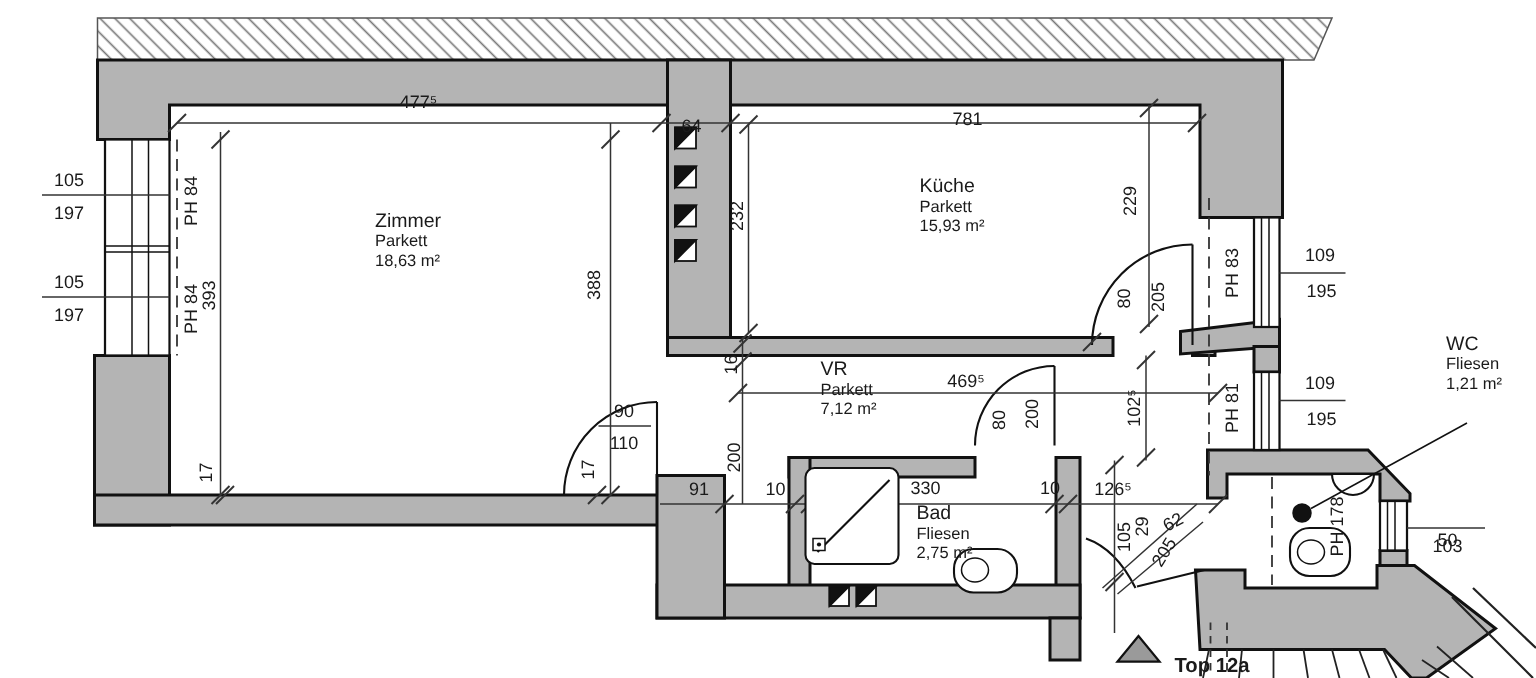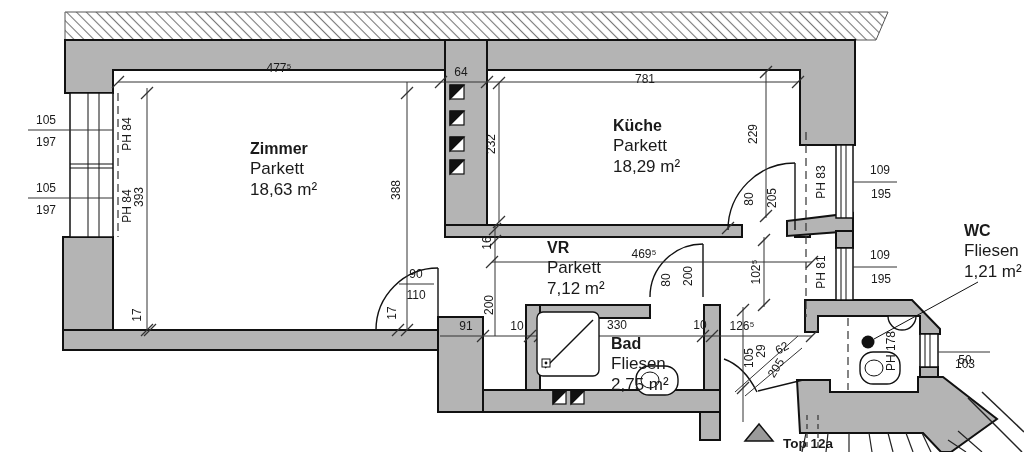--- a/index.html
+++ b/index.html
@@ -5,22 +5,22 @@
   html,body{margin:0;padding:0;background:#fff;}
   #plan{position:relative;width:1024px;height:452px;background:#fff;overflow:hidden;
         font-family:"Liberation Sans",sans-serif;color:#1a1a1a;}
   #plan svg{position:absolute;left:0;top:0;}
   .lbl{position:absolute;font-size:12px;line-height:1;white-space:nowrap;
        transform:translate(-50%,-50%);}
   .rot{transform:translate(-50%,-50%) rotate(-90deg);}
   .r28{transform:translate(-50%,-50%) rotate(-28deg);}
   .r58{transform:translate(-50%,-50%) rotate(-58deg);}
   .rblock{position:absolute;white-space:nowrap;}
-  .rname{font-weight:700;font-size:16px;line-height:1.2;}
-  .rsub{font-size:17px;line-height:1.25;}
+  .rname{font-weight:400;font-size:13px;line-height:1.2;}
+  .rsub{font-size:11px;line-height:1.25;}
   .entr{font-weight:700;font-size:13.5px;}
 </style>
 </head>
 <body>
 
 <div id="plan">
 
 <svg width="1024" height="452" viewBox="0 0 1024 452">
   <defs>
     <pattern id="hatch" width="7" height="7" patternUnits="userSpaceOnUse" patternTransform="rotate(-45)">
@@ -179,21 +179,21 @@
     <line x1="906" y1="433" x2="913" y2="452"></line>
     <line x1="922" y1="433" x2="931" y2="452"></line>
     <line x1="958" y1="431" x2="982" y2="452"></line>
     <line x1="948" y1="440" x2="966" y2="452"></line>
     <line x1="968" y1="398" x2="1022" y2="452" stroke-width="1.5"></line>
     <line x1="982" y1="392" x2="1024" y2="432" stroke-width="1.5"></line>
   </g>
 </svg>
 
 <div class="lbl" style="left:279px;top:68px">477⁵</div>
-<div class="lbl" style="left:461px;top:72px">64</div>
+<div class="lbl" style="left:461px;top:84px">64</div>
 <div class="lbl" style="left:645px;top:79px">781</div>
 <div class="lbl" style="left:644px;top:254px">469⁵</div>
 <div class="lbl" style="left:416px;top:274px">90</div>
 <div class="lbl" style="left:416px;top:295px">110</div>
 <div class="lbl" style="left:466px;top:326px">91</div>
 <div class="lbl" style="left:517px;top:326px">10</div>
 <div class="lbl" style="left:617px;top:325px">330</div>
 <div class="lbl" style="left:700px;top:325px">10</div>
 <div class="lbl" style="left:742px;top:326px">126⁵</div>
 
@@ -233,21 +233,21 @@
 <div class="lbl r58" style="left:776px;top:368px">205</div>
 
 <div class="rblock" style="left:250px;top:139px">
   <div class="rname">Zimmer</div>
   <div class="rsub">Parkett</div>
   <div class="rsub">18,63 m²</div>
 </div>
 <div class="rblock" style="left:613px;top:116px">
   <div class="rname">Küche</div>
   <div class="rsub">Parkett</div>
-  <div class="rsub">18,29 m²</div>
+  <div class="rsub">15,93 m²</div>
 </div>
 <div class="rblock" style="left:547px;top:238px">
   <div class="rname">VR</div>
   <div class="rsub">Parkett</div>
   <div class="rsub">7,12 m²</div>
 </div>
 <div class="rblock" style="left:611px;top:334px">
   <div class="rname">Bad</div>
   <div class="rsub">Fliesen</div>
   <div class="rsub">2,75 m²</div>

